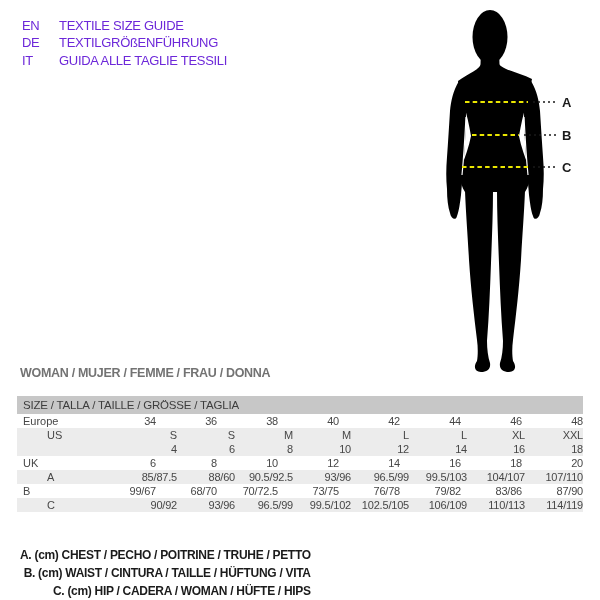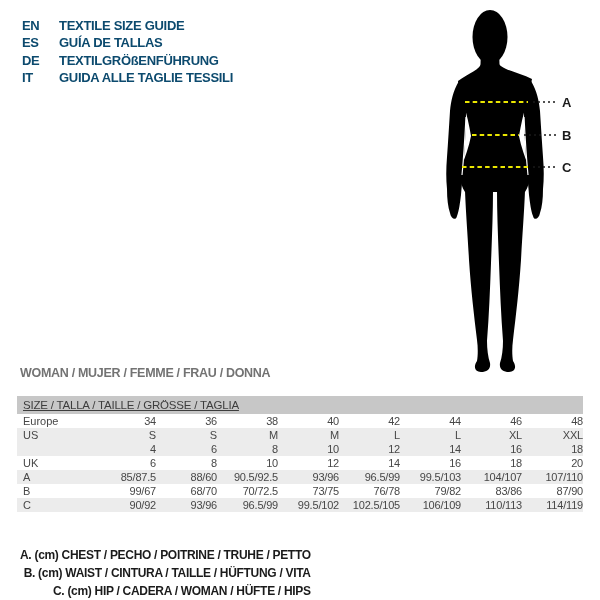--- a/index.html
+++ b/index.html
@@ -5,66 +5,62 @@
   * { margin:0; padding:0; box-sizing:border-box; }
   html,body { background:#fff; }
   .page {
     position:relative; width:600px; height:600px; background:#ffffff;
     font-family:"Liberation Sans","DejaVu Sans",sans-serif; overflow:hidden;
   }
   
   .lang-list { position:absolute; left:22px; top:17px; }
   .lang-row { display:flex; height:17.4px; line-height:17.4px; }
   .lang-code, .lang-label {
-    font-size:13px; font-weight:bold; color:#0c4a6e; letter-spacing:-0.3px; white-space:nowrap;
+    font-size:13px; font-weight:normal; color:#6d28d9; letter-spacing:-0.3px; white-space:nowrap;
   }
   .lang-code { width:37px; }
   
   .figure-svg { position:absolute; left:435px; top:5px; width:165px; height:375px; }
   .measure-label {
     position:absolute; font-size:13px; font-weight:bold; color:#1b1b1b; width:16px; text-align:left;
   }
   .measure-label.la { left:562px; top:95px; }
   .measure-label.lb { left:562px; top:128px; }
   .measure-label.lc { left:562px; top:160px; }
   
   .section-title {
     position:absolute; left:20px; top:366px; font-size:12.5px; font-weight:bold;
     color:#737373; letter-spacing:-0.3px; white-space:nowrap;
   }
   
   .size-table { position:absolute; left:17px; top:396px; width:566px; }
   .t-header {
     height:18px; line-height:18px; background:#c7c7c7; padding-left:6px;
-    font-size:11.5px; color:#3d3d3d; letter-spacing:-0.2px; white-space:nowrap;text-decoration:underline;
+    font-size:11.5px; color:#3d3d3d; letter-spacing:-0.2px; white-space:nowrap;
   }
   .t-row { display:grid; grid-template-columns:78px repeat(8,1fr); height:14px; line-height:15.6px; }
-  .t-row.shaded { background:#ececec; }
+  .t-row.shaded { background:#ececec;padding-left:24px; }
   .t-label { font-size:11px; color:#474747; padding-left:6px; text-align:left; white-space:nowrap; }
   .t-cell { font-size:11px; color:#474747; text-align:right; white-space:nowrap; letter-spacing:-0.2px; }
   
   .legend { position:absolute; left:20px; top:546px; }
   .legend-line {
     height:18px; line-height:18px; font-size:12px; font-weight:bold; color:#1b1b1b;
     letter-spacing:-0.3px; white-space:nowrap;text-align:right;
   }
 </style>
 </head>
 <body>
 
 <div class="page">
 
   <div class="lang-list">
     <div class="lang-row">
       <span class="lang-code">EN</span>
       <span class="lang-label">TEXTILE SIZE GUIDE</span>
-    </div>
-    <div class="lang-row">
-      <span class="lang-code">ES</span>
-      <span class="lang-label">GUÍA DE TALLAS</span>
     </div>
     <div class="lang-row">
       <span class="lang-code">DE</span>
       <span class="lang-label">TEXTILGRÖßENFÜHRUNG</span>
     </div>
     <div class="lang-row">
       <span class="lang-code">IT</span>
       <span class="lang-label">GUIDA ALLE TAGLIE TESSILI</span>
     </div>
   </div>

